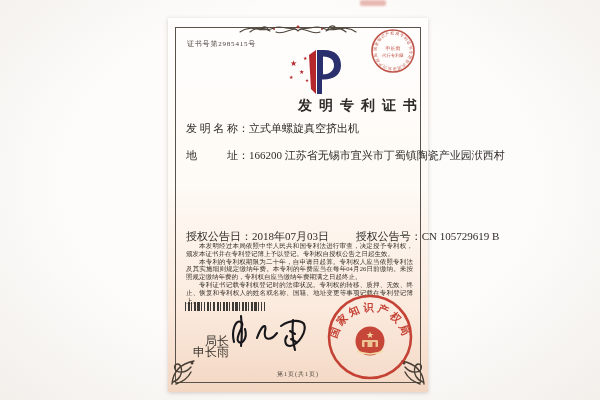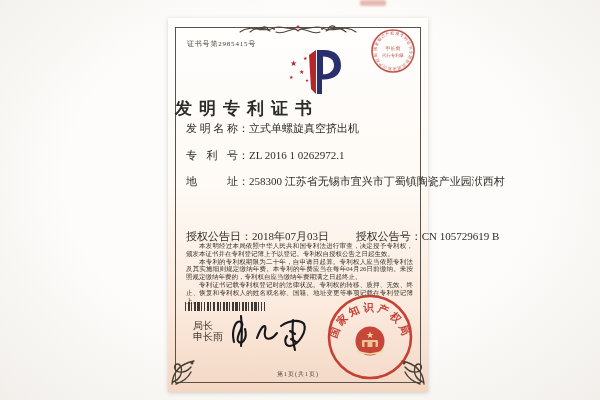--- a/index.html
+++ b/index.html
@@ -22,43 +22,43 @@
   .flourish{position:absolute;bottom:6px;}
   .flourish.left{left:2px;}
   .flourish.right{right:2px;transform:scaleX(-1);}
   .cert-no{
     position:absolute;left:19px;top:21px;font-size:7px;letter-spacing:.8px;
     color:#45403a;white-space:nowrap;
   }
   .small-seal{position:absolute;left:202px;top:10px;width:46px;height:46px;opacity:.85;}
   .logo{position:absolute;left:118px;top:30px;width:62px;height:48px;}
   .title{
-    position:absolute;left:0;right:4px;top:79px;text-align:left;
-    font-size:17px;font-weight:700;letter-spacing:7px;text-indent:7px;
+    position:absolute;left:0;right:4px;top:79px;text-align:right;
+    font-size:14px;font-weight:700;letter-spacing:7px;text-indent:7px;
     color:#2c2b28;white-space:nowrap;
   }
   .fields{position:absolute;left:18px;top:103px;right:12px;font-size:11px;color:#2f2c28;}
   .frow{margin-bottom:11.6px;white-space:nowrap;}
   .lab{display:inline-block;width:52px;text-align:justify;text-align-last:justify;vertical-align:top;}
   .grant{position:absolute;left:18px;top:211px;right:12px;font-size:11px;color:#2f2c28;white-space:nowrap;}
   .grant .g2{margin-left:24px;}
   .paras{position:absolute;left:18px;right:15px;top:224px;color:#363129;}
   .paras p{
     margin:0;font-size:6.5px;line-height:7.8px;text-align:justify;
     text-indent:13px;
   }
   .barcode{
     position:absolute;left:17px;top:284px;width:80px;height:9px;
     background:repeating-linear-gradient(90deg,
       #23211f 0 1.5px, transparent 1.5px 3px,
       #23211f 3px 5.2px, transparent 5.2px 6.2px,
       #23211f 6.2px 7.2px, transparent 7.2px 9.5px);
     opacity:.88;
   }
-  .director{position:absolute;left:25px;top:302px;font-size:10px;line-height:11px;color:#3a352f;}
+  .director{position:absolute;left:25px;top:318px;font-size:12px;line-height:11px;color:#3a352f;text-align:right;}
   .signature{position:absolute;left:53px;top:294px;width:92px;height:46px;}
   .big-seal{position:absolute;left:158px;top:275px;width:88px;height:88px;opacity:.92;}
   .page-footer{
     position:absolute;left:0;right:0;top:352px;text-align:center;
     font-size:6px;letter-spacing:1px;color:#4a443c;
   }
   .edge-stamp{
     position:absolute;left:360px;top:0;width:26px;height:6px;
     background:rgba(196,60,48,.35);filter:blur(1.2px);border-radius:2px;
   }
@@ -132,24 +132,21 @@
       <path d="M37,8.5 c7.5,0 11,3.8 11,9 c0,5.2 -4.5,8.8 -11,8.8 z" fill="#fffefd"></path>
     </svg>
 
     <div class="title">发明专利证书</div>
 
     <div class="fields">
       <div class="frow">
         <span class="lab">发明名称</span><span>：</span><span>立式单螺旋真空挤出机</span>
       </div>
       <div class="frow">
-        <span class="lab">专利号</span><span>：</span><span>ZL 2016 1 0262972.1</span>
-      </div>
-      <div class="frow">
-        <span class="lab">地址</span><span>：</span><span>258300 江苏省无锡市宜兴市丁蜀镇陶瓷产业园洑西村</span>
+        <span class="lab">地址</span><span>：</span><span>166200 江苏省无锡市宜兴市丁蜀镇陶瓷产业园洑西村</span>
       </div>
     </div>
 
     <div class="grant">
       <span><span>授权公告日</span><span>：</span><span>2018年07月03日</span></span>
       <span class="g2"><span>授权公告号</span><span>：</span><span>CN 105729619 B</span></span>
     </div>
 
     <div class="paras">
       <p>本发明经过本局依照中华人民共和国专利法进行审查，决定授予专利权，颁发本证书并在专利登记簿上予以登记。专利权自授权公告之日起生效。</p>

